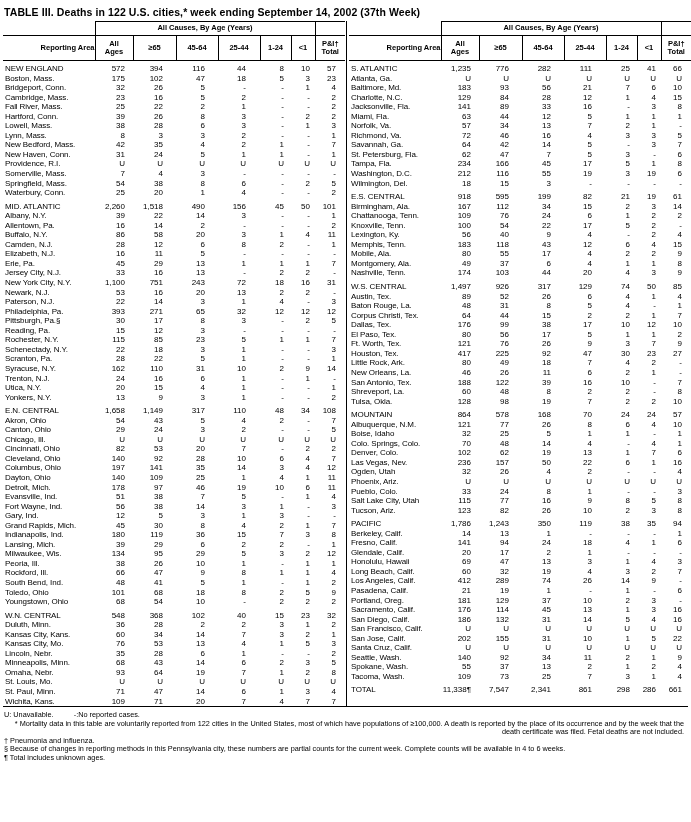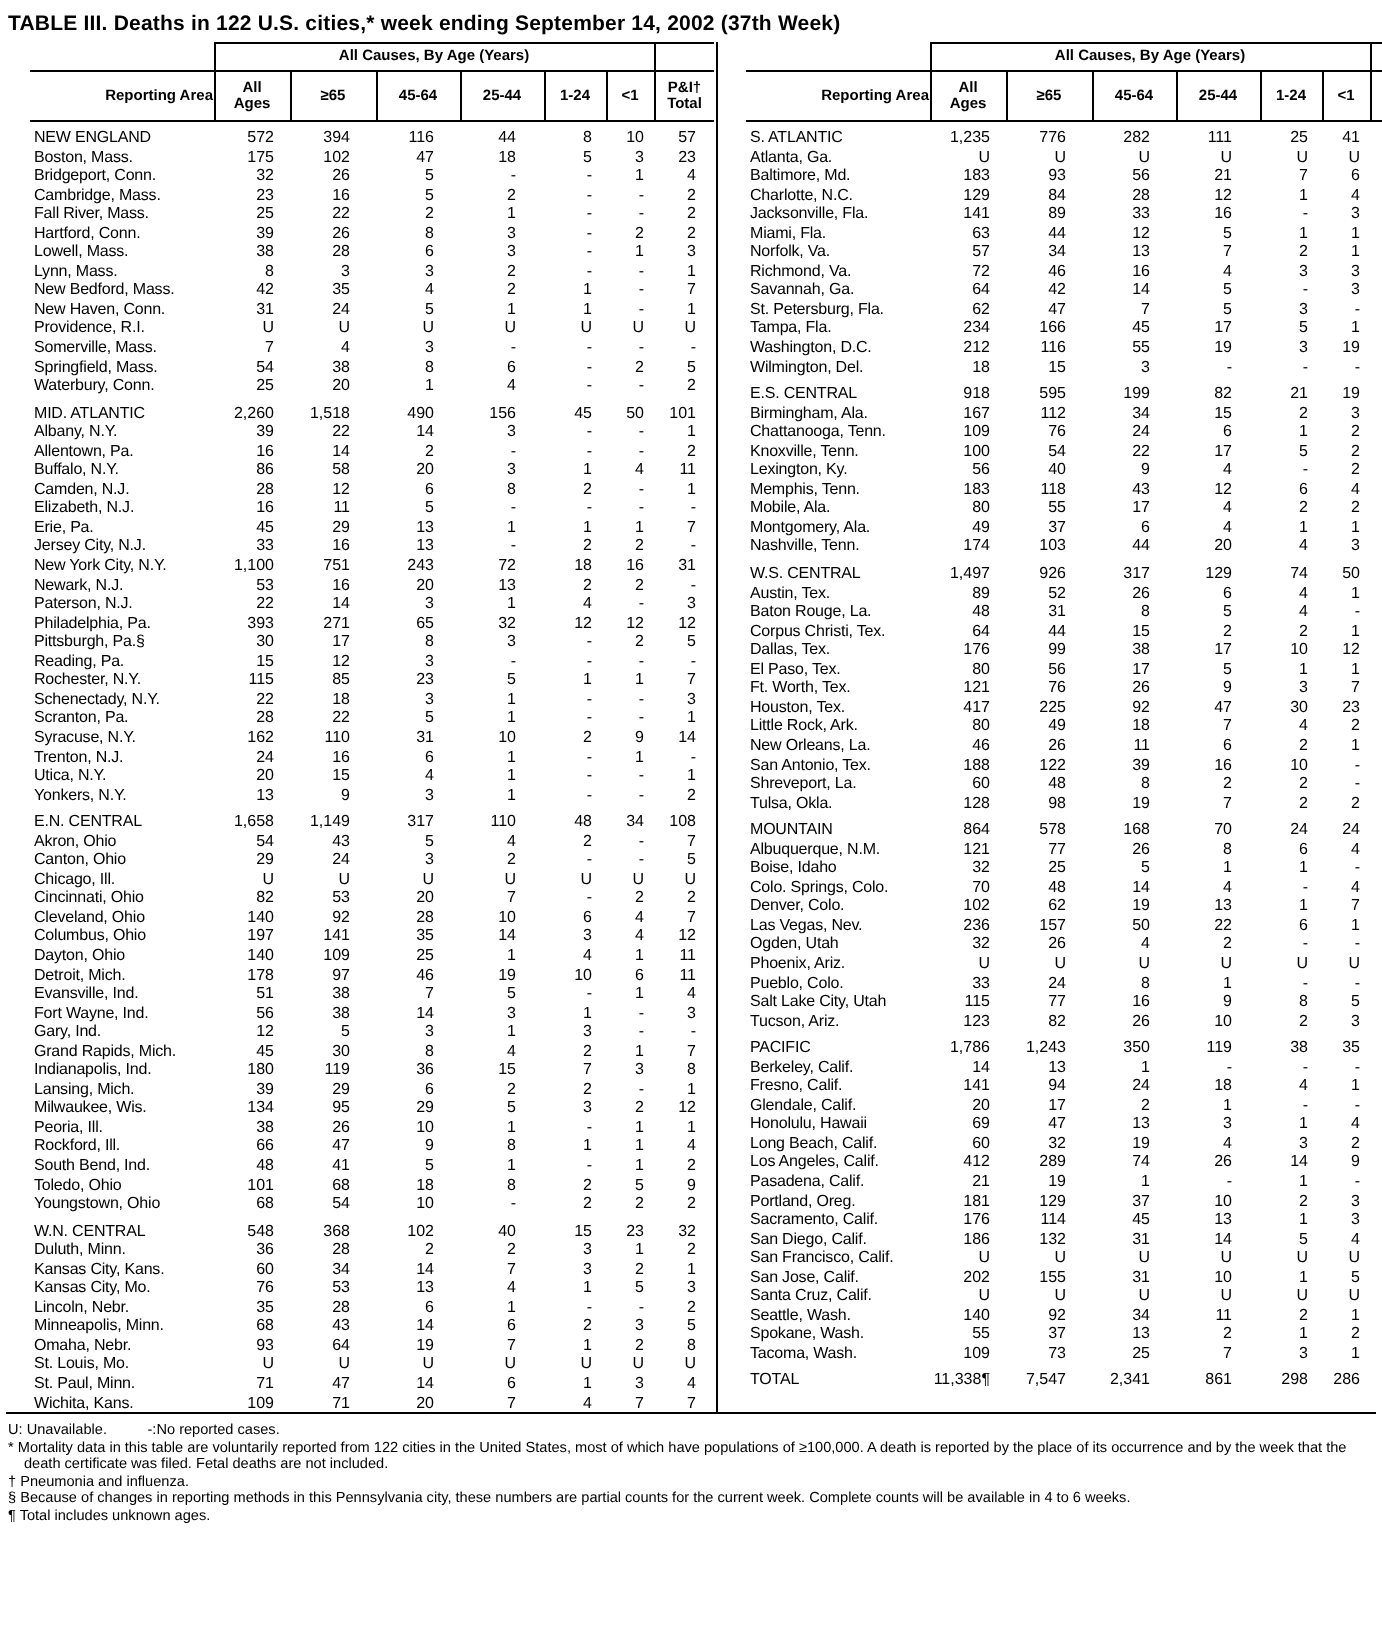--- a/index.html
+++ b/index.html
@@ -14,21 +14,21 @@
   .page { padding: 4px 3px 0 3px; }
   .title {
     font-size: 10.5px; font-weight: bold; letter-spacing: 0.1px;
     margin: 2px 0 3px 1px; white-space: nowrap;
   }
   .table-wrap {
     display: flex; align-items: stretch;
     border-bottom: 1.5px solid #000;
     width: 685px;
   }
-  .half-wrap { width: 342px; margin-left: 12px; }
+  .half-wrap { width: 342px; }
   .half-wrap.left { border-right: 1px solid #000; padding-right: 1px; }
   .half-wrap.right { padding-left: 2px; }
   table.half {
     border-collapse: collapse; table-layout: fixed; width: 100%;
     font-size: 8px;
   }
   col.c-name { width: 92px; }
   col.c-all  { width: 38px; }
   col.c-65   { width: 43px; }
   col.c-4564 { width: 42px; }
@@ -63,21 +63,21 @@
   td.num { text-align: right; }
   td.n0 { padding-right: 8px; }
   td.n1 { padding-right: 13px; }
   td.n2 { padding-right: 13px; }
   td.n3 { padding-right: 14px; }
   td.n4 { padding-right: 7px; }
   td.n5 { padding-right: 5px; }
   td.n6 { padding-right: 9px; }
   .footnotes { margin: 4px 0 0 1px; font-size: 7.3px; line-height: 8.6px; }
   .fn { white-space: pre-wrap; }
-  .fn.hang { padding-left: 8px; text-indent: -8px; width: 672px; }
+  .fn.hang { padding-left: 8px; text-indent: -8px; width: 672px; text-align: right; }
 </style>
 </head>
 <body>
 
 <div class="page">
   <div class="title">TABLE III. Deaths in 122 U.S. cities,* week ending September 14, 2002 (37th Week)</div>
 
   <div class="table-wrap">
 
     <div class="half-wrap left">

